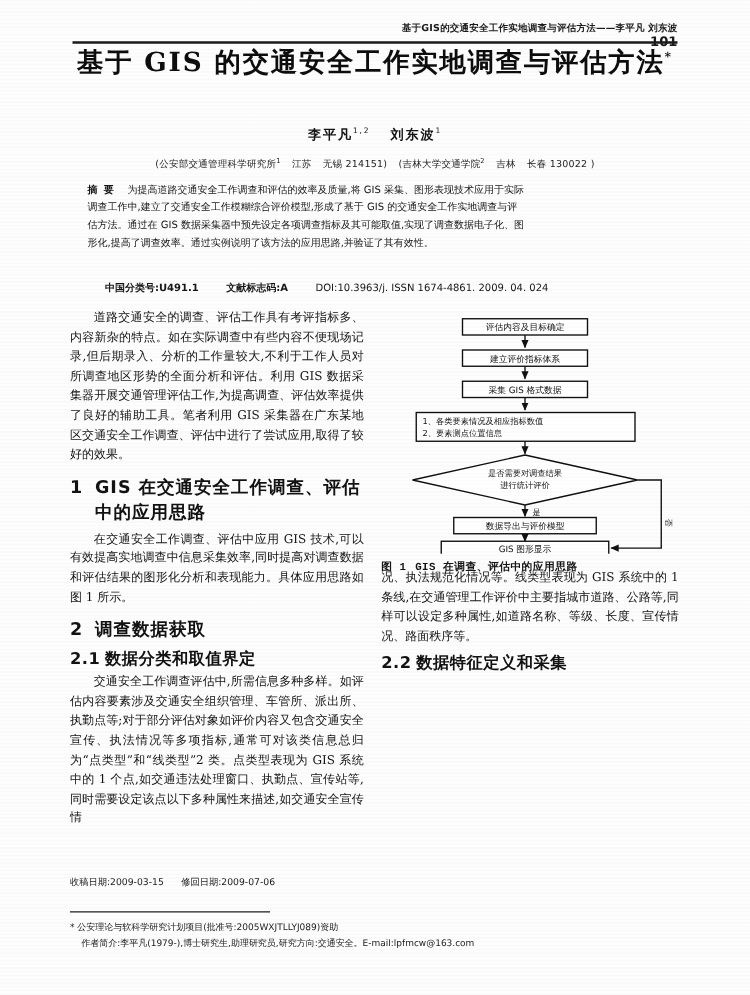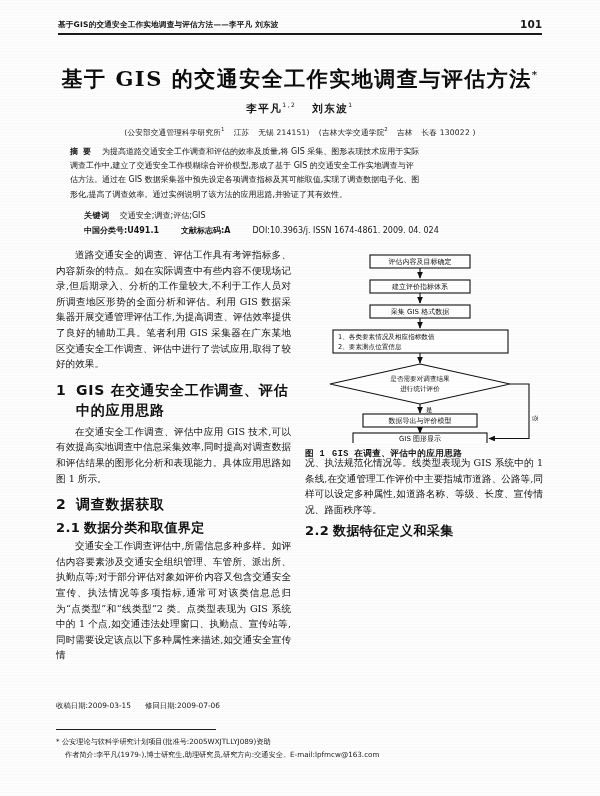--- a/index.html
+++ b/index.html
@@ -18,38 +18,38 @@
     position: absolute;
     left: 0; top: 0;
     width: 600px; height: 796px;
     background: #fdfdfd;
   }
 
   
   .runhead {
     position: absolute;
     left: 58px; top: 18px; width: 484px;
-    display: flex; align-items: flex-end; justify-content: space-between;
+    display: flex; align-items: flex-end; justify-content: space-between; flex-direction: column;
   }
   .runhead-text {
     font-size: 7.6px; font-weight: bold; letter-spacing: .2px;
     color: #1a1a1a; white-space: nowrap;
   }
   .runhead-page {
     font-size: 10.5px; font-weight: bold; color: #1a1a1a;
   }
   .runrule {
     position: absolute;
     left: 58px; top: 33px; width: 484px; height: 1.6px;
     background: #1a1a1a;
   }
 
   
   .title {
-    position: absolute; left: 0; top: 65px; width: 600px;
+    position: absolute; left: 0; top: 36px; width: 600px;
     text-align: center;
     font-family: "DejaVu Serif", "Liberation Serif", serif;
     font-size: 21px; font-weight: bold; letter-spacing: 1.5px;
     color: #0d0d0d;
   }
   .title sup { font-size: 10px; vertical-align: super; }
 
   .authors {
     position: absolute; left: 0; top: 101px; width: 600px;
     text-align: center; font-size: 10.5px; font-weight: bold;
@@ -188,23 +188,20 @@
   <div class="abs">
     <div class="abs-row">
       <span class="abs-label">摘要</span>
       <span class="abs-body">为提高道路交通安全工作调查和评估的效率及质量,将 GIS 采集、图形表现技术应用于实际</span>
     </div>
     <div class="abs-cont">调查工作中,建立了交通安全工作模糊综合评价模型,形成了基于 GIS 的交通安全工作实地调查与评</div>
     <div class="abs-cont">估方法。通过在 GIS 数据采集器中预先设定各项调查指标及其可能取值,实现了调查数据电子化、图</div>
     <div class="abs-cont">形化,提高了调查效率。通过实例说明了该方法的应用思路,并验证了其有效性。</div>
   </div>
 
-  <div class="kw">
-    <b>关键词</b><span class="sp"></span><span>交通安全;调查;评估;GIS</span>
-  </div>
 
   <div class="clsline">
     <b>中国分类号:</b>
       <b>U491.1</b>
       <span class="g1"></span>
       <b>文献标志码:</b>
       <b>A</b>
       <span class="g2"></span>
       <span>DOI:10.3963/j. ISSN 1674-4861. 2009. 04. 024</span>
   </div>

